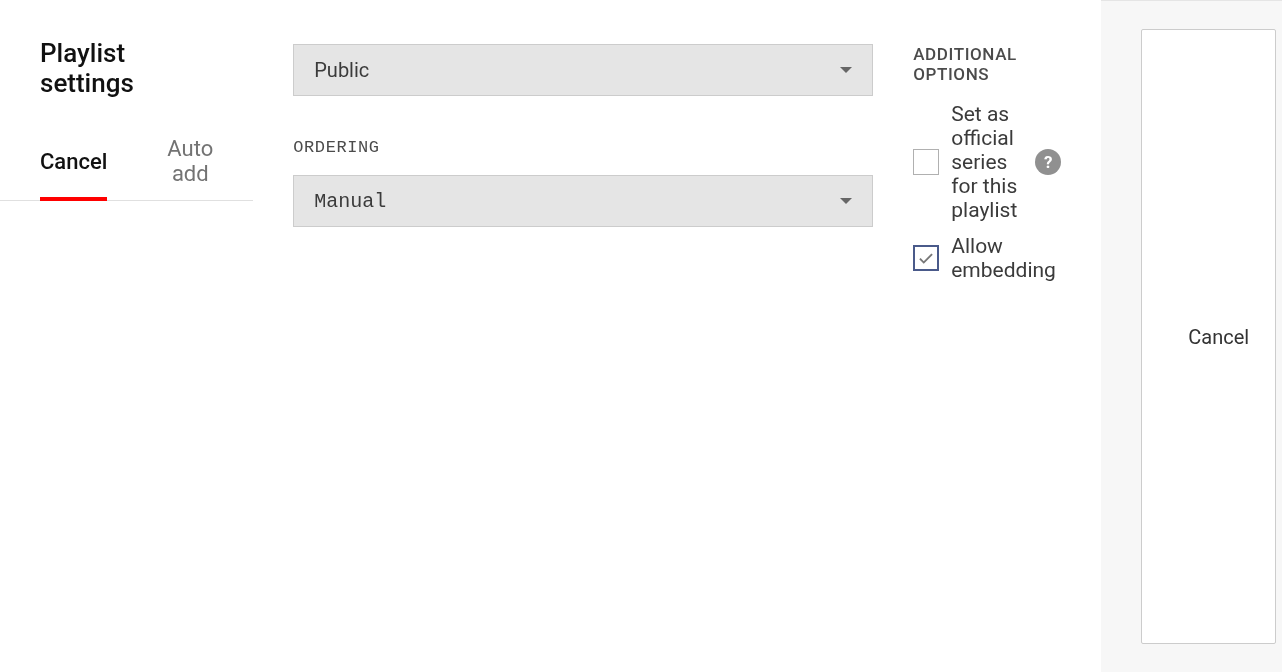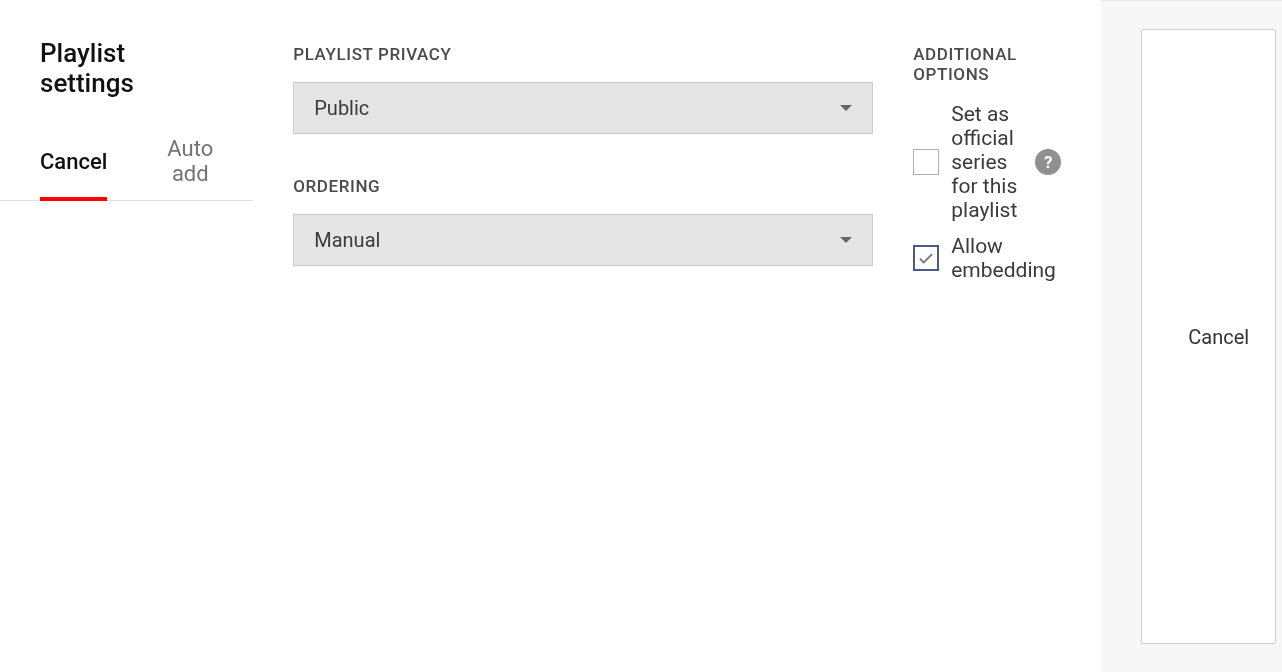--- a/index.html
+++ b/index.html
@@ -170,20 +170,21 @@
       padding-left: 46px;
     }
     .btn-save {
       background: #c2410c;
       border: 1px solid #a3bedd;
       color: #fff;
       font-weight: 500;
     }
     .ordering-section {
       margin-top: 10px;
+      font-family: Liberation Mono, monospace;
     }
   </style>
 </head>
 <body>
 
 <div class="dialog">
 
   <div class="header-area">
     <h1 class="dialog-title">Playlist settings</h1>
 
@@ -194,21 +195,20 @@
       <button class="tab">
         <span>Auto add</span>
       </button>
     </div>
   </div>
 
   <div class="content">
 
     <div class="col-left">
 
-      <div class="section-label">PLAYLIST PRIVACY</div>
       <div class="dropdown">
         <span class="dropdown-value">Public</span>
         <span class="dropdown-caret"></span>
       </div>
 
       <div class="ordering-section">
         <div class="section-label">ORDERING</div>
         <div class="dropdown">
           <span class="dropdown-value">Manual</span>
           <span class="dropdown-caret"></span>

